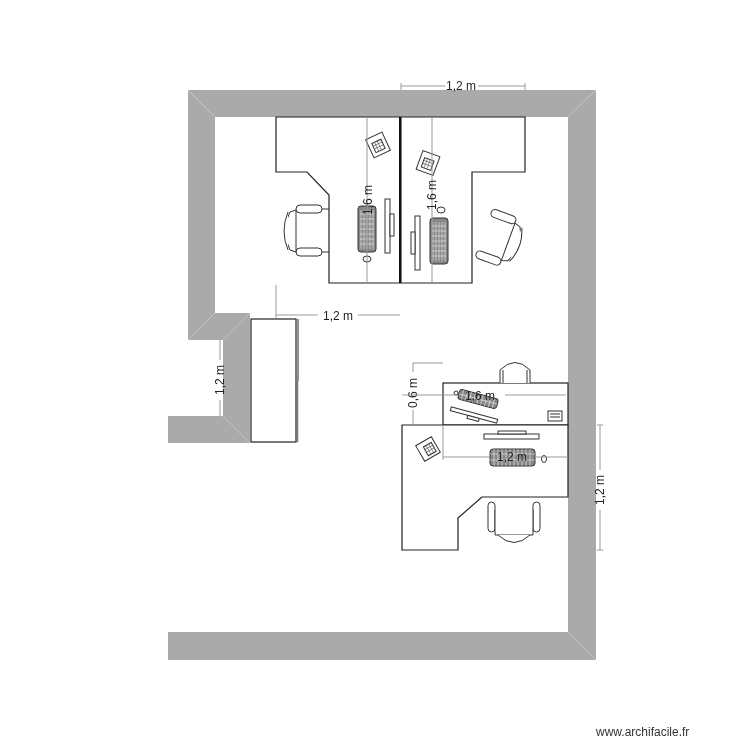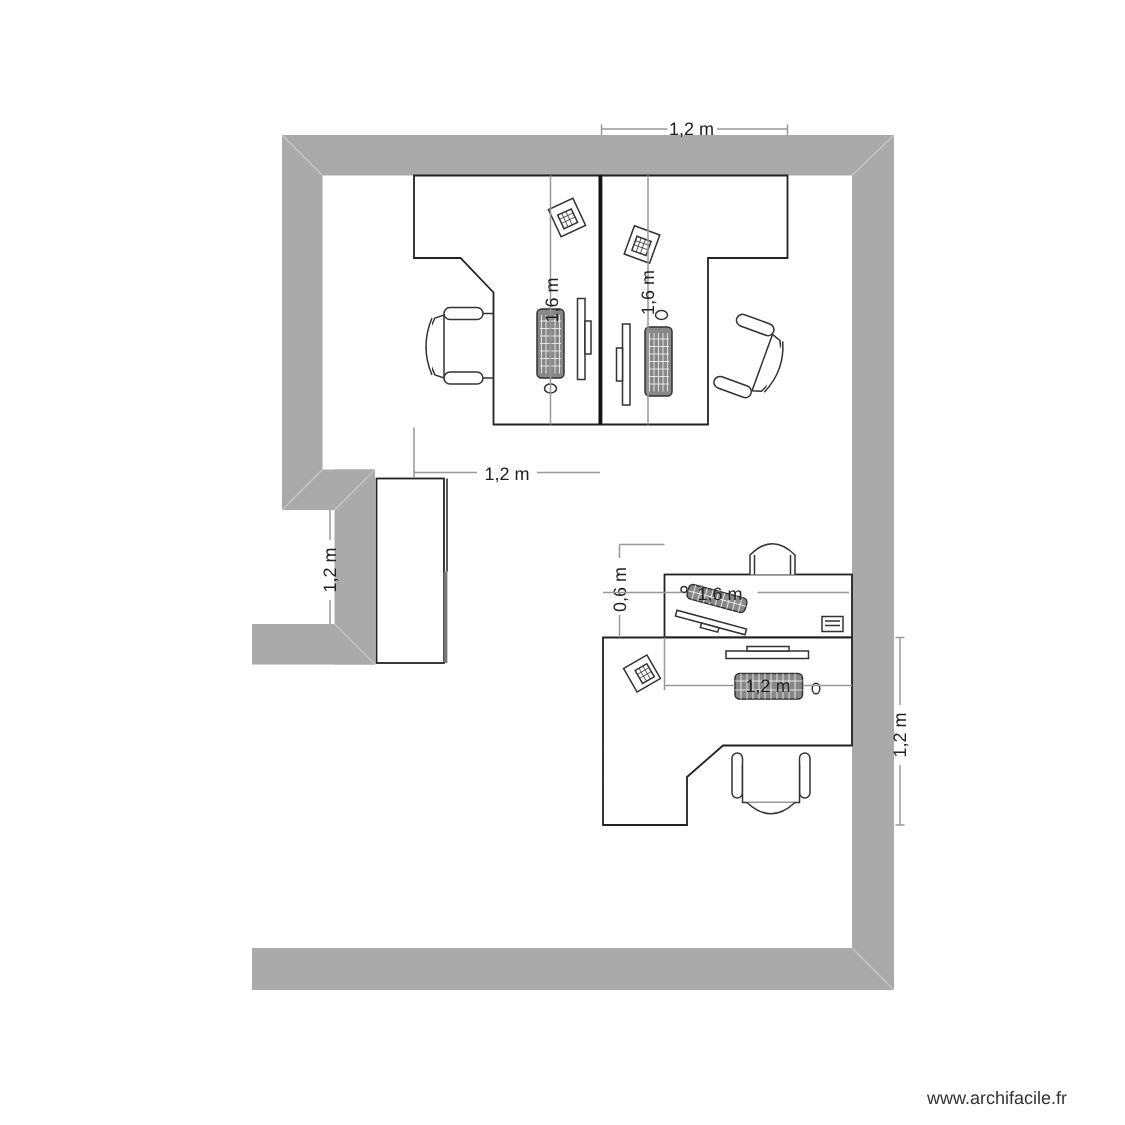--- a/index.html
+++ b/index.html
@@ -7,21 +7,21 @@
          font-family: "Liberation Sans", sans-serif; }
   svg { position: absolute; left: 0; top: 0; }
   .wall { fill: #aaaaaa; }
   .wall-seam { stroke: #c4c4c4; stroke-width: 1; fill: none; }
   .desk { fill: #ffffff; stroke: #222222; stroke-width: 1.2; }
   .thin { fill: #ffffff; stroke: #333333; stroke-width: 1; }
   .dim { stroke: #999999; stroke-width: 1; fill: none; }
   .dimtxt { font-family: "Liberation Sans", sans-serif; font-size: 12px; fill: #222222; }
   .kb { fill: #888888; stroke: #333333; stroke-width: 1; }
   .kbgrid { stroke: #ffffff; stroke-width: 0.5; }
-  .watermark { position: absolute; left: 618px; top: 725px; font-size: 12px; color: #333333;
+  .watermark { position: absolute; left: 596px; top: 725px; font-size: 12px; color: #333333;
                font-family: "Liberation Sans", sans-serif; }
 </style>
 </head>
 <body>
 
 <svg width="750" height="750" viewBox="0 0 750 750">
 
   <g>
 
     <rect class="wall" x="188" y="90" width="408" height="27"></rect>

